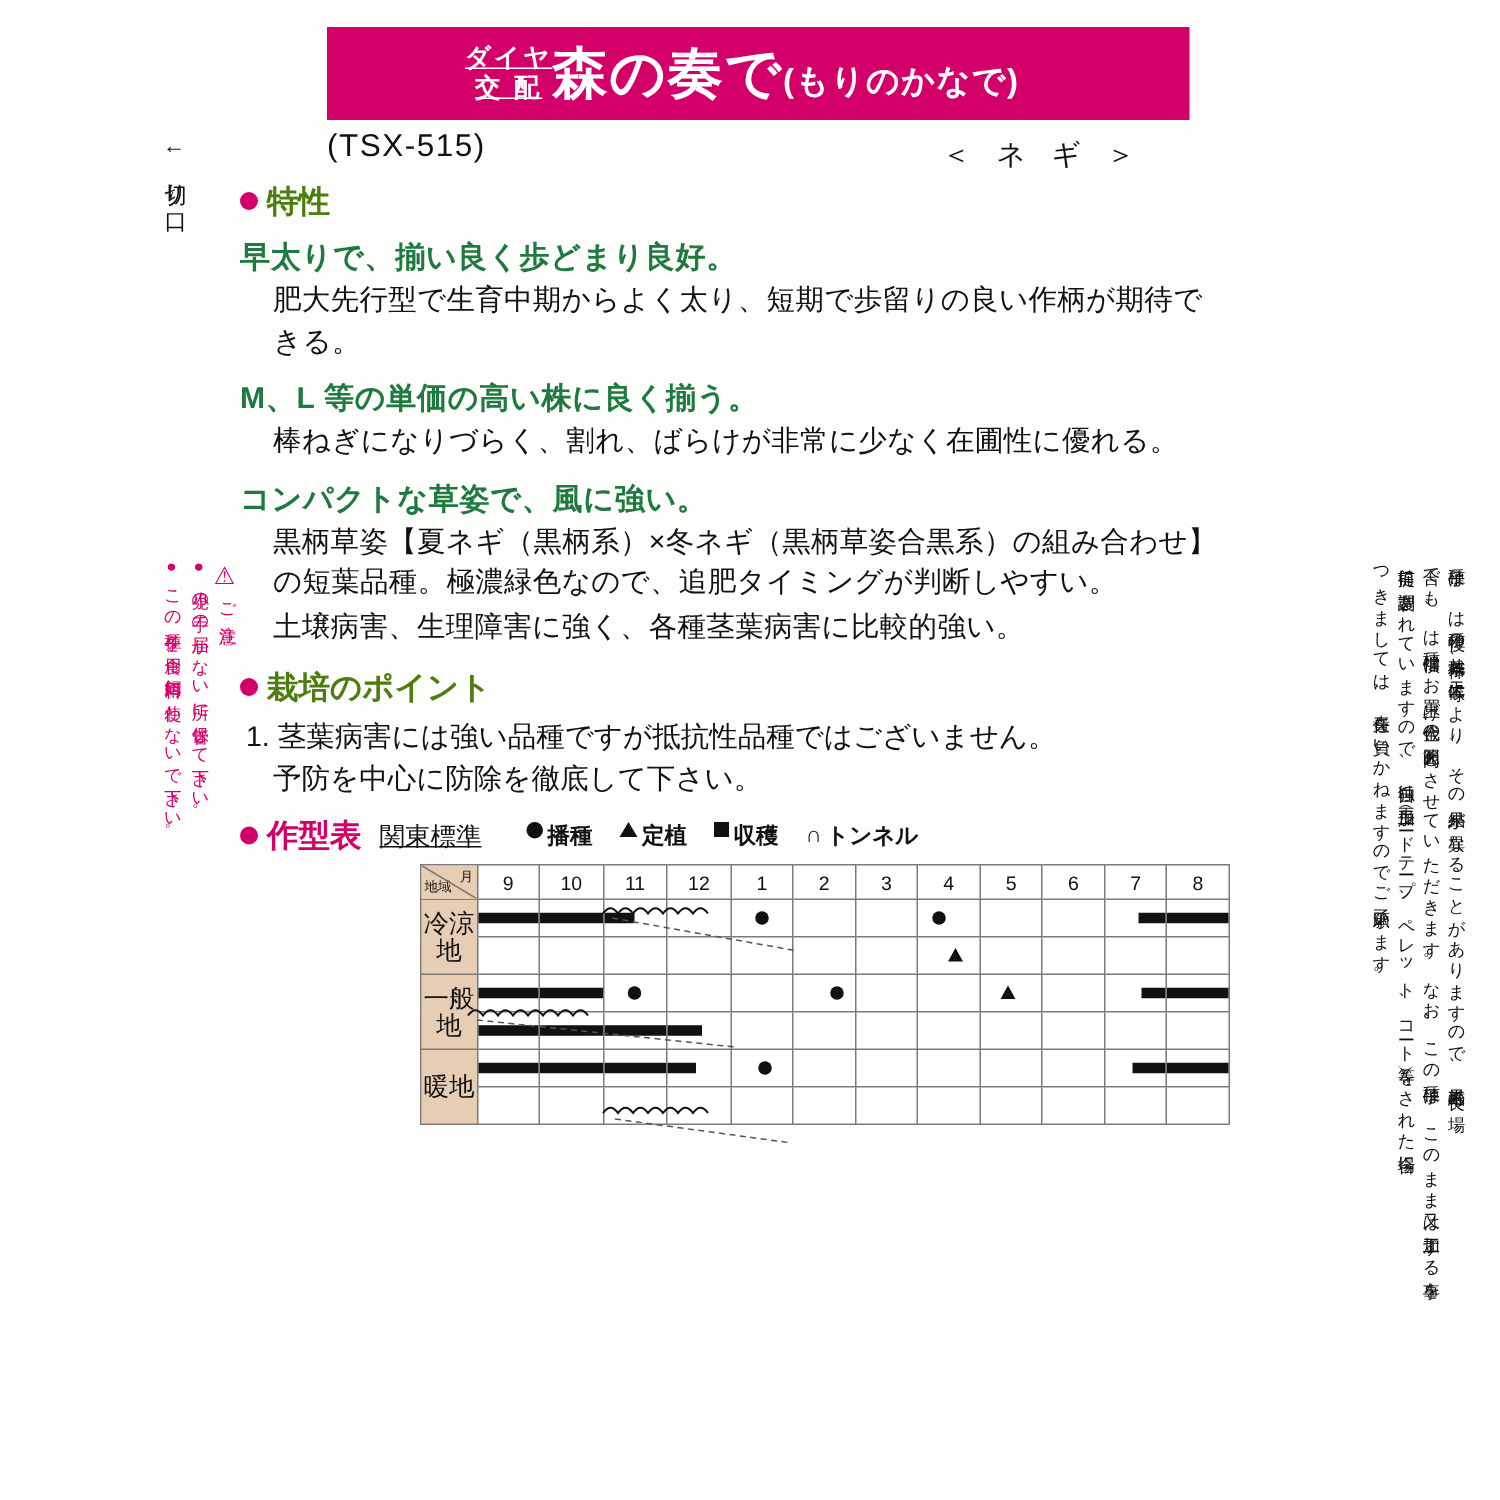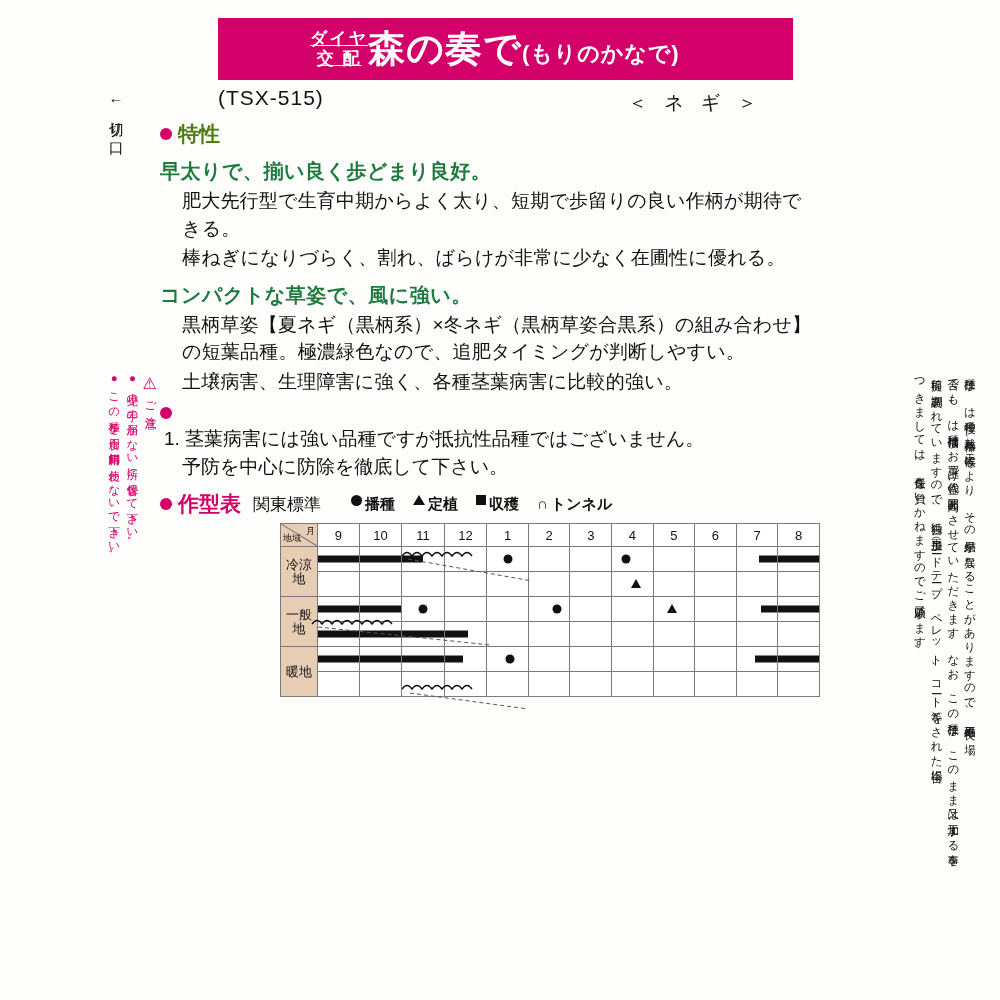--- a/index.html
+++ b/index.html
@@ -87,36 +87,36 @@
   }
   .num{
     color:#111;font-size:19px;line-height:1.45;margin:4px 0 0 4px;
   }
   .num .ind{display:block;margin-left:18px;}
   
   .chart-head{
     display:flex;align-items:center;margin-top:10px;
   }
   .chart-title{color:#d4006a;font-weight:bold;font-size:21px;display:flex;align-items:center;}
-  .kanto{font-size:17px;color:#111;margin-left:12px;}
+  .kanto{font-size:17px;color:#111;margin-left:12px;text-decoration:underline;}
   .legend{display:flex;gap:18px;margin-left:30px;font-size:15px;color:#111;align-items:center;}
   .legend span{display:flex;gap:3px;}
   .sq{width:10px;height:10px;background:#111;display:inline-block;}
   .tri-up{width:0;height:0;border-left:6px solid transparent;border-right:6px solid transparent;border-bottom:10px solid #111;display:inline-block;}
   .dot{width:11px;height:11px;border-radius:50%;background:#111;display:inline-block;}
   .tun{font-weight:bold;}
   table.ct{
     border-collapse:collapse;margin-top:5px;margin-left:120px;
     font-size:13px;color:#111;background:#fff;
   }
   table.ct th,table.ct td{border:1px solid #7a7a7a;}
   table.ct th.mon{width:44px;height:20px;text-align:center;font-weight:normal;background:#fff;}
   table.ct th.corner{width:38px;height:20px;font-size:9px;font-weight:normal;background:#e6cdb4;position:relative;}
   table.ct td.region{
-    width:38px;background:#e6cdb4;text-align:center;font-size:13px;line-height:1.05;
+    width:38px;background:#e6cdb4;text-align:center;font-size:17px;line-height:1.05;
     padding:2px 0;
   }
   table.ct td.cell{height:24px;width:44px;position:relative;padding:0;}
   .track{position:relative;height:100%;}
   .bar{position:absolute;height:7px;background:#111;top:50%;transform:translateY(-50%);}
   .mk-dot{position:absolute;width:9px;height:9px;border-radius:50%;background:#111;top:50%;transform:translate(-50%,-50%);}
   .mk-tri{position:absolute;width:0;height:0;border-left:5px solid transparent;border-right:5px solid transparent;border-bottom:9px solid #111;top:50%;transform:translate(-50%,-55%);}
   .corner-diag{position:absolute;left:0;top:0;width:100%;height:100%;}
   svg.overlay{position:absolute;left:0;top:0;pointer-events:none;}
   .chart-wrap{position:relative;}
@@ -162,29 +162,31 @@
   <div class="body">
 
     <div class="sec-head">
       <span class="bullet"></span>
       <span>特性</span>
     </div>
 
     <div class="lead">早太りで、揃い良く歩どまり良好。</div>
     <div class="desc">肥大先行型で生育中期からよく太り、短期で歩留りの良い作柄が期待できる。</div>
 
+    <div class="lead">M、L 等の単価の高い株に良く揃う。</div>
     <div class="desc">棒ねぎになりづらく、割れ、ばらけが非常に少なく在圃性に優れる。</div>
 
     <div class="lead">コンパクトな草姿で、風に強い。</div>
     <div class="desc">黒柄草姿【夏ネギ（黒柄系）×冬ネギ（黒柄草姿合黒系）の組み合わせ】の短葉品種。極濃緑色なので、追肥タイミングが判断しやすい。</div>
 
     <div class="desc">土壌病害、生理障害に強く、各種茎葉病害に比較的強い。</div>
 
     <div class="sec-head" style="margin-top:12px;">
       <span class="bullet"></span>
+      <span>栽培のポイント</span>
     </div>
     <div class="num">
       <span>1. 茎葉病害には強い品種ですが抵抗性品種ではございません。</span>
       <span class="ind">予防を中心に防除を徹底して下さい。</span>
     </div>
 
     <div class="chart-head">
       <span class="chart-title">
         <span class="bullet"></span>
         <span>作型表</span>

